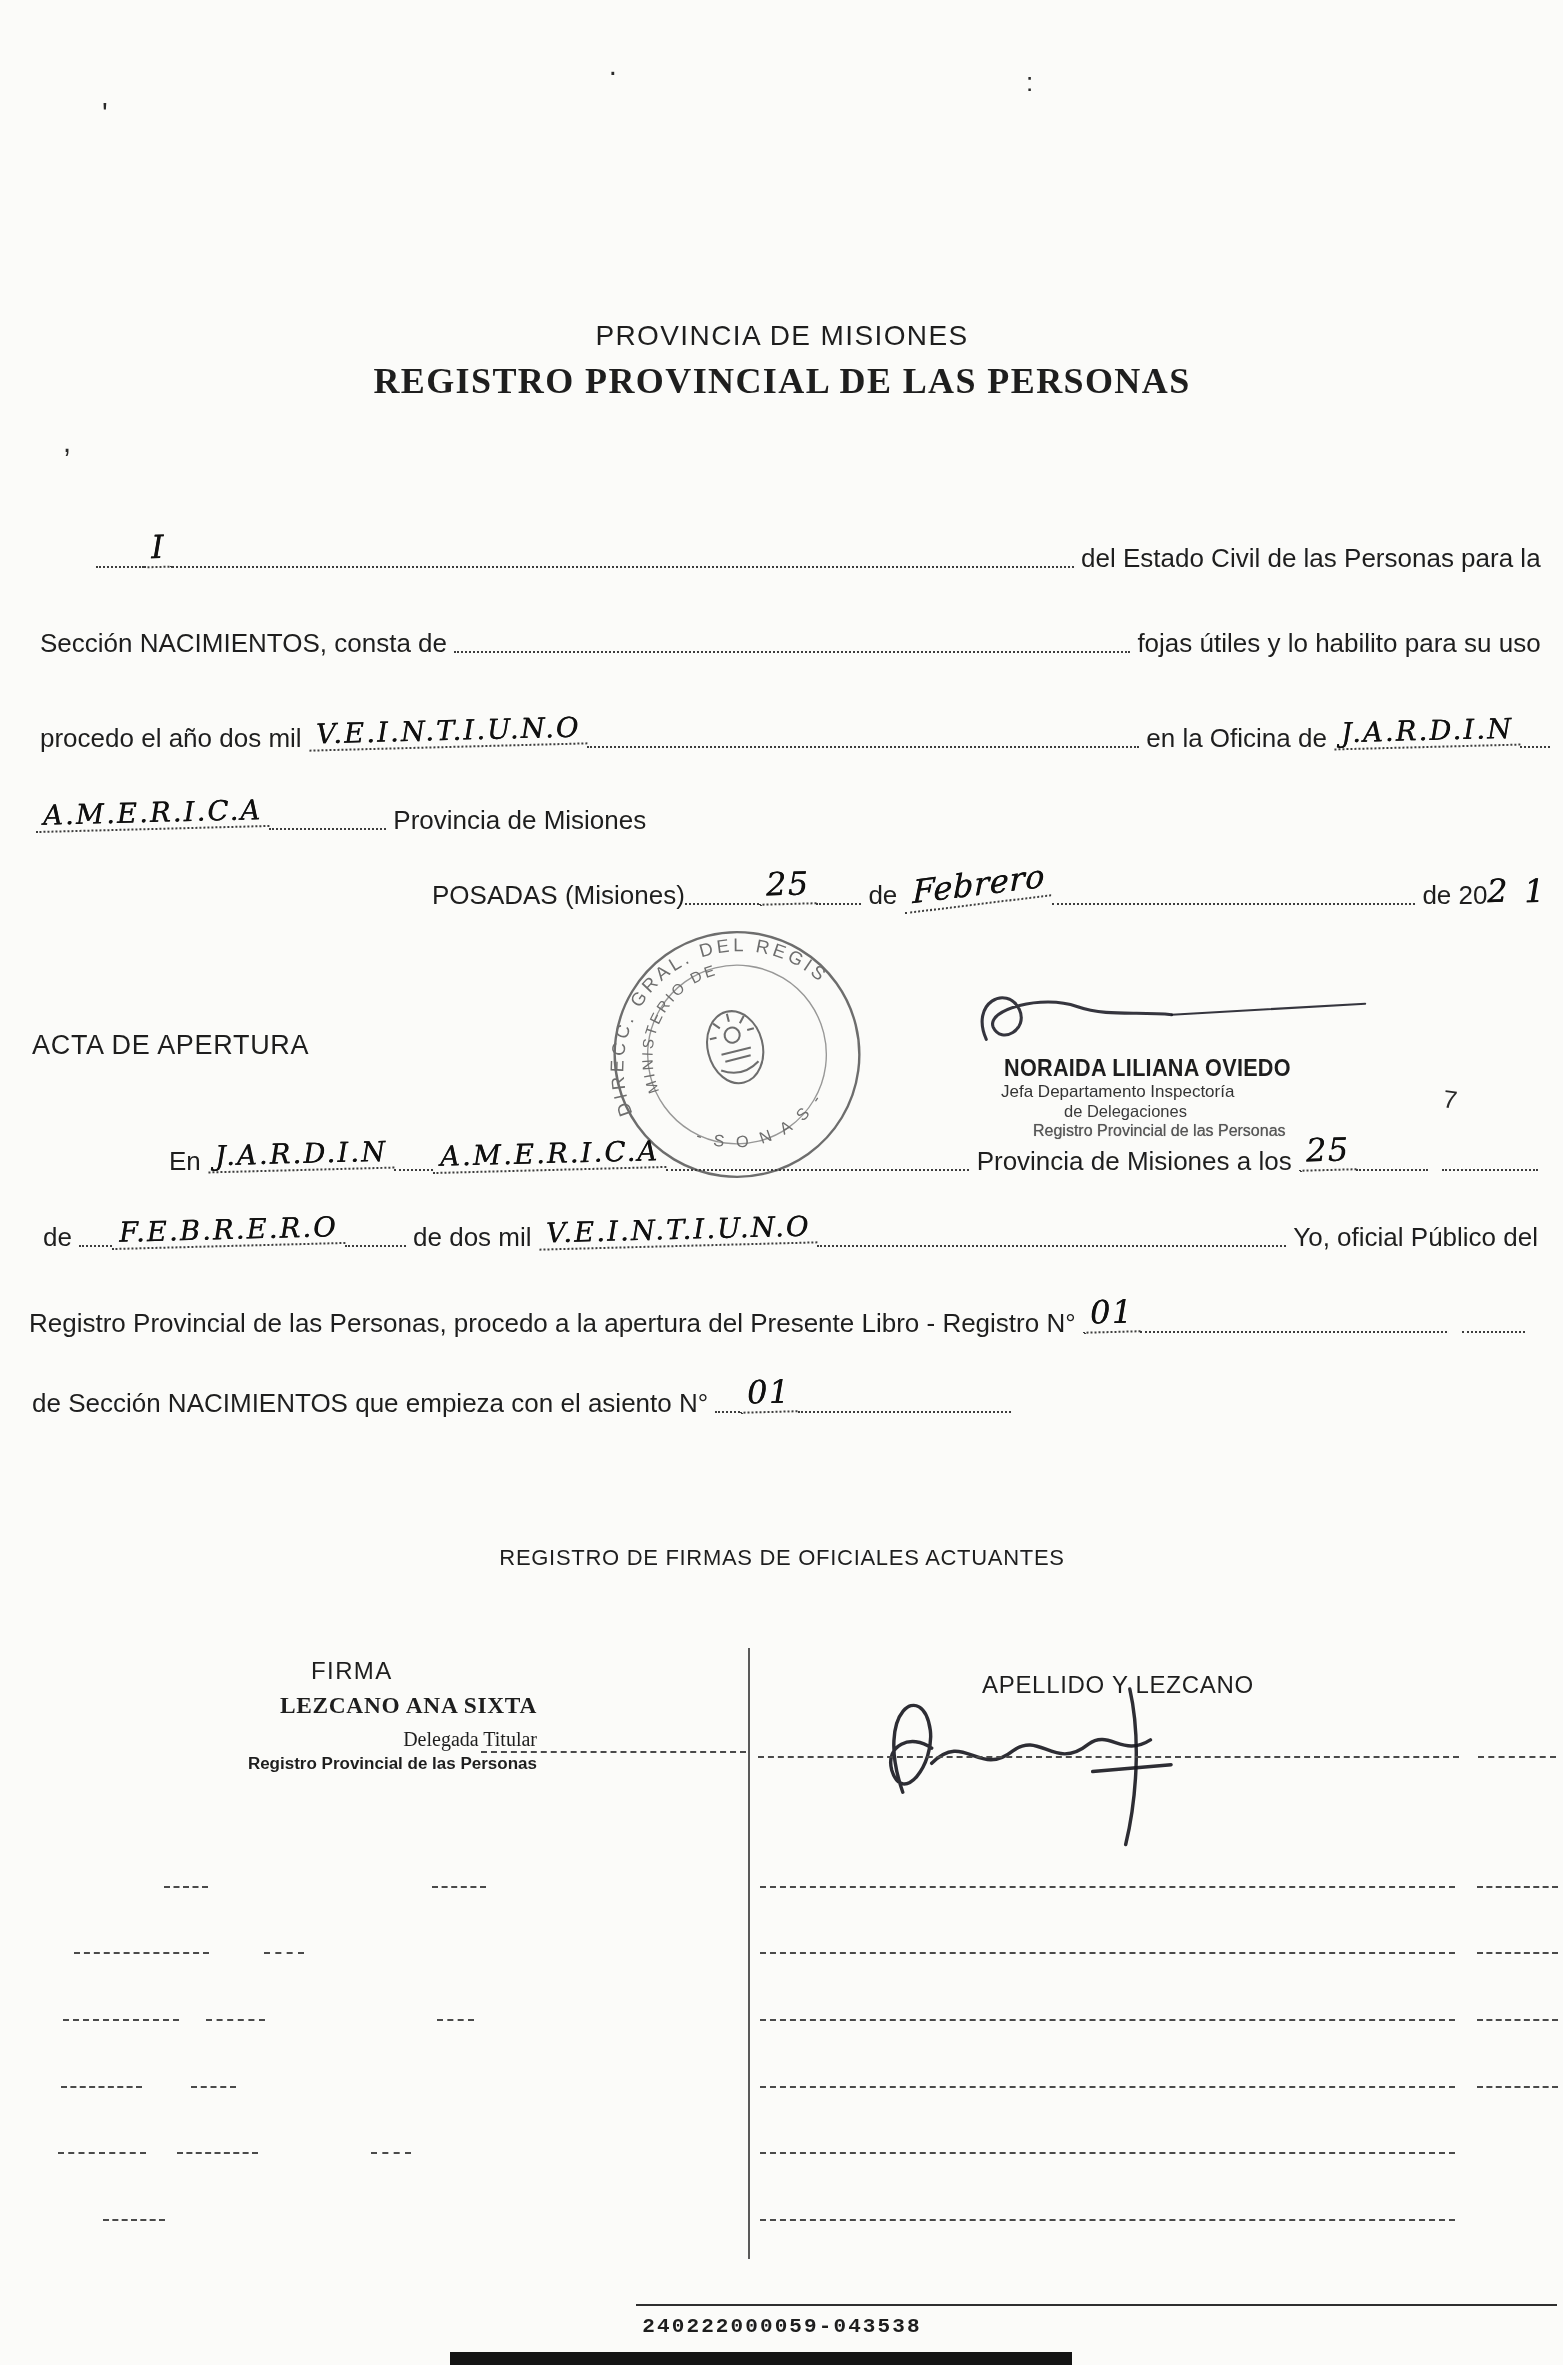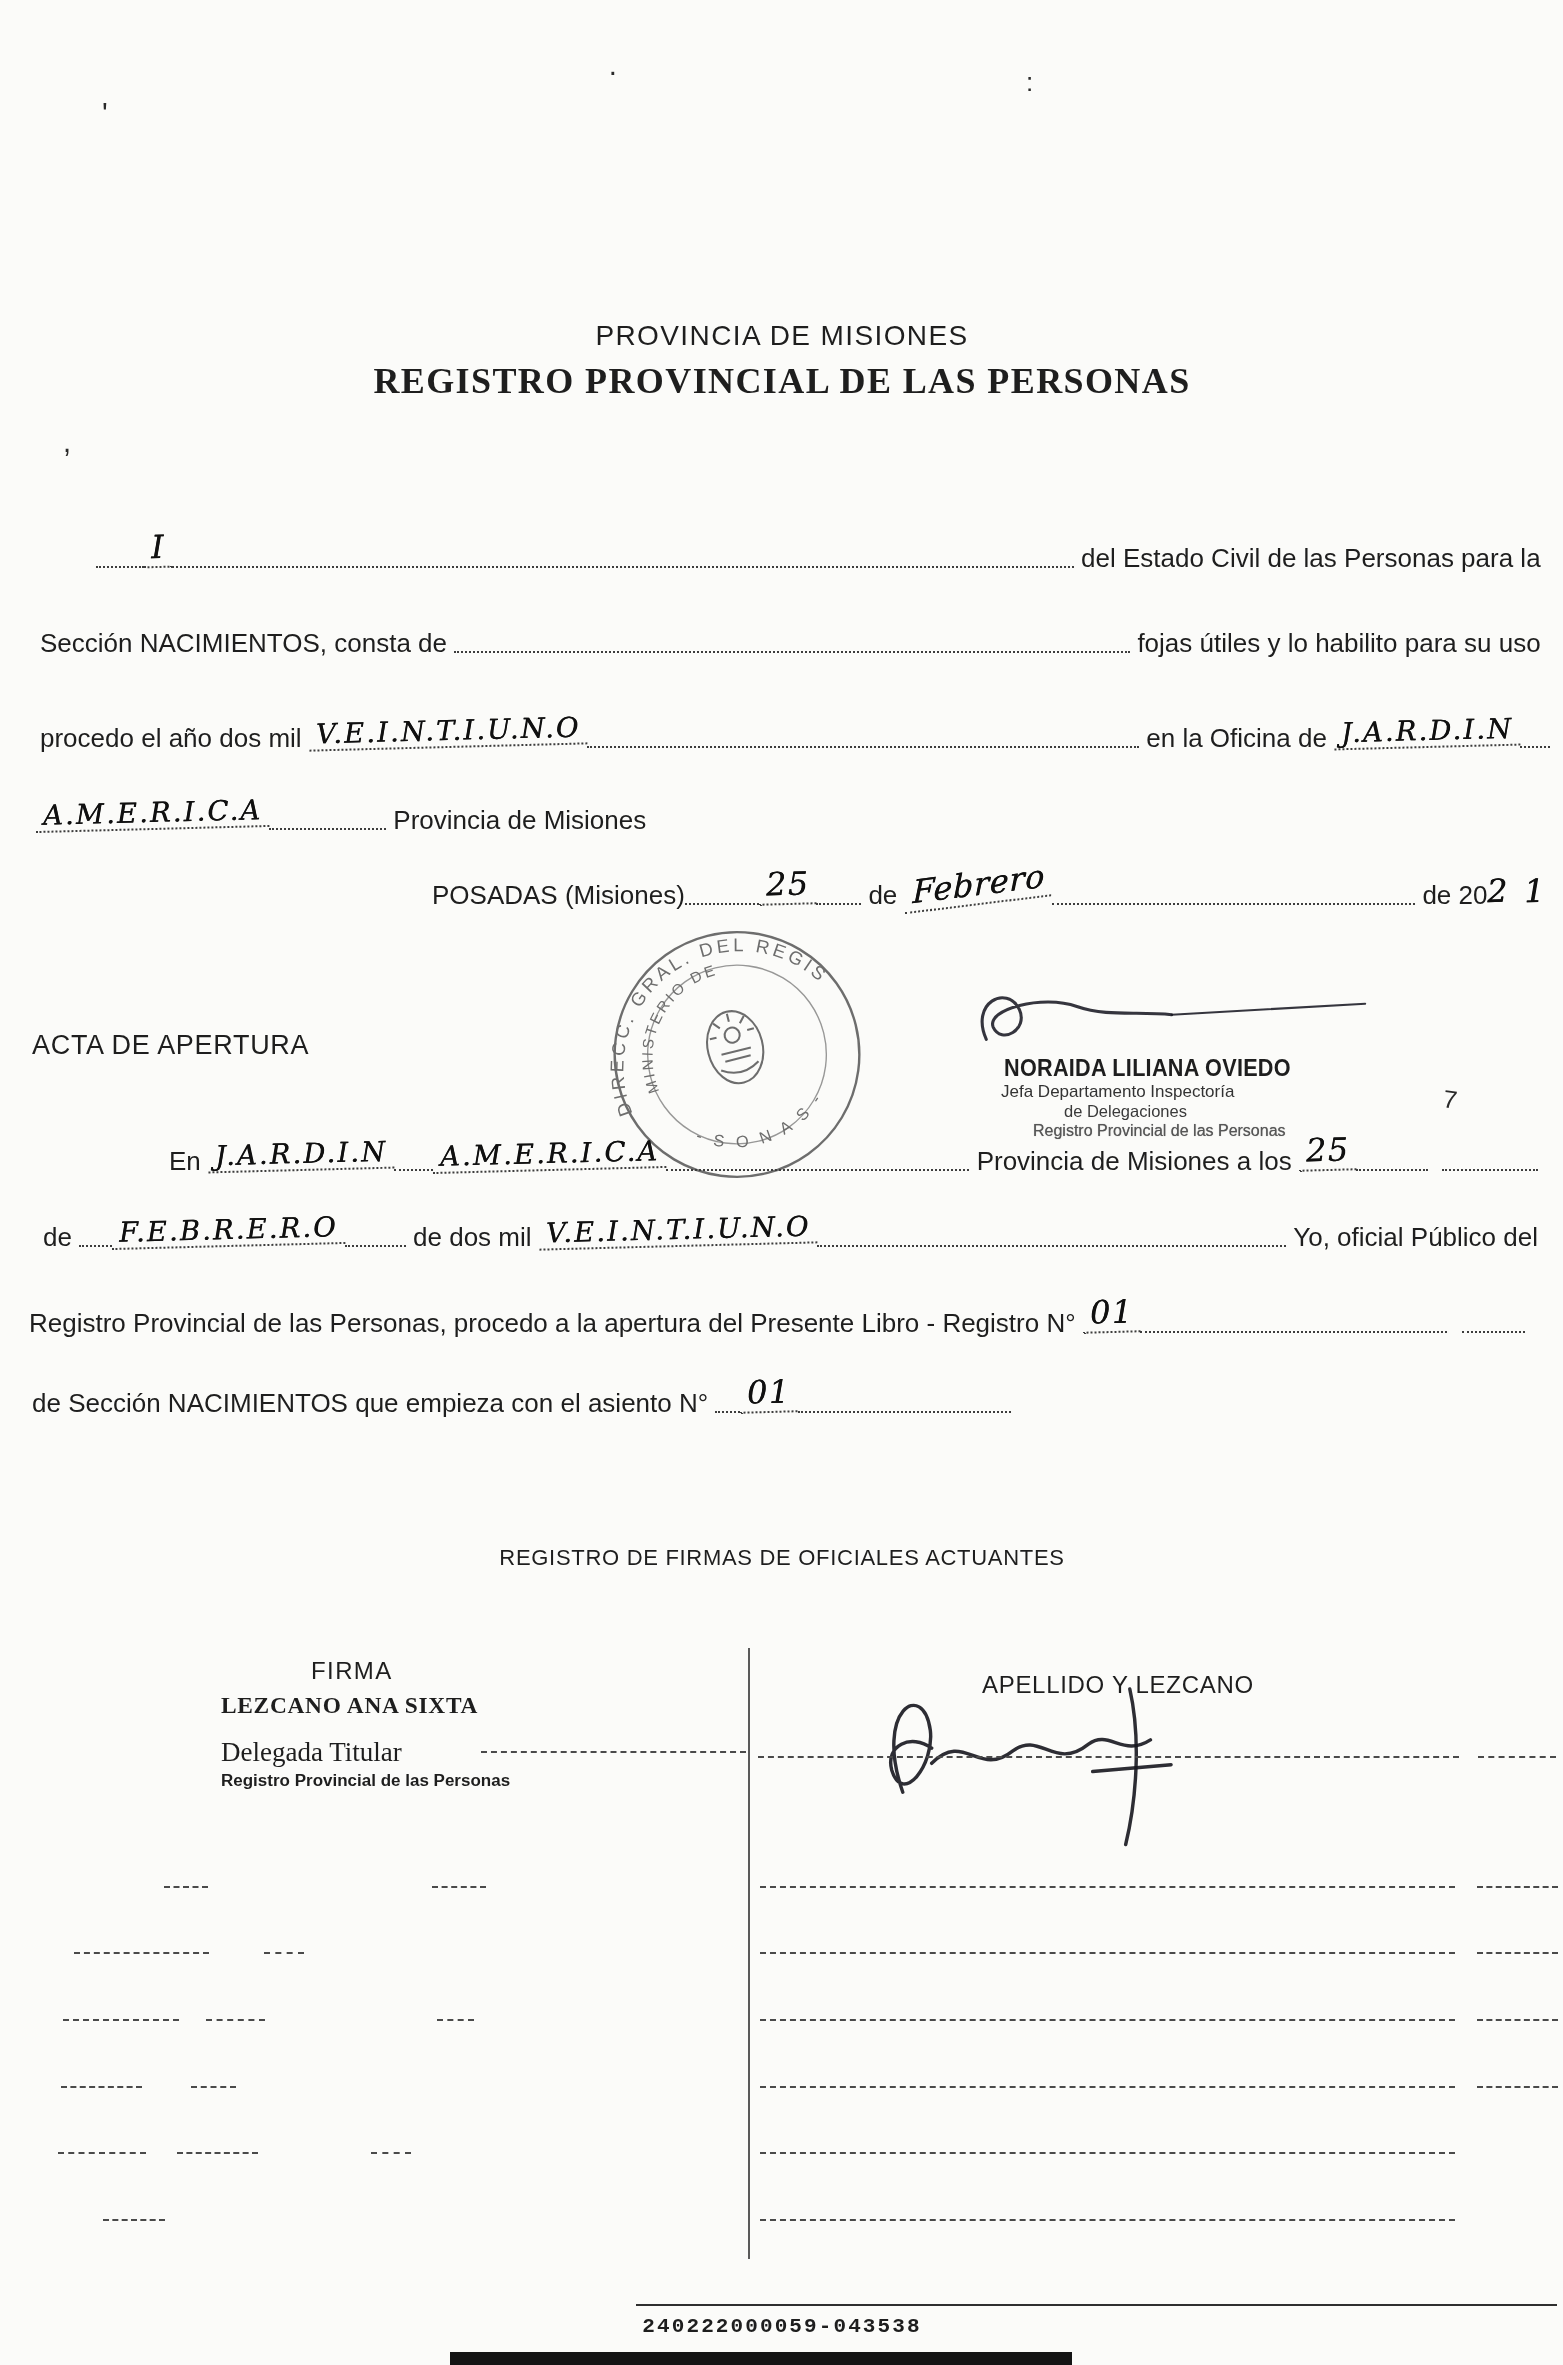--- a/index.html
+++ b/index.html
@@ -161,23 +161,23 @@
   <span class="dots" style="width:25px"></span>
   <span class="hand hand-num u-dots">01</span>
   <span class="dots" style="width:213px"></span>
 </div>
 
 <div class="abs center" style="top:1545px;font-size:22px;letter-spacing:0.7px">REGISTRO DE FIRMAS DE OFICIALES ACTUANTES</div>
 
 <div class="abs" style="top:1657px;left:311px;font-size:24px;letter-spacing:1.4px">FIRMA</div>
 <div class="abs" style="top:1671px;left:982px;font-size:24px;letter-spacing:0.7px">APELLIDO Y LEZCANO</div>
 
-<div class="abs" style="top:1692px;left:221px;width:316px;text-align:left">
+<div class="abs" style="top:1692px;left:221px;width:316px;text-align:right">
   <div class="serif" style="font-size:23.4px;font-weight:bold;letter-spacing:0.7px">LEZCANO ANA SIXTA</div>
-  <div class="serif" style="font-size:27px;margin-top:18px">Delegada Titular</div>
+  <div class="serif" style="font-size:20px;margin-top:9px">Delegada Titular</div>
   <div style="font-size:17px;font-weight:bold;margin-top:2.8px;transform:scaleY(0.95)">Registro Provincial de las Personas</div>
 </div>
 
 <svg class="abs" style="left:860px;top:1667px" width="358" height="194" viewBox="0 0 520 282">
   <g stroke="rgba(22,22,30,0.9)" fill="none" stroke-width="5" stroke-linecap="round">
     <path d="M 62,182 C 20,62 92,18 102,92 C 108,142 62,202 46,150 C 36,114 74,96 104,118"></path>
     <path d="M 104,140 C 152,92 172,162 222,122 C 262,92 282,152 332,112 C 362,90 382,132 422,106"></path>
     <path d="M 392,32 C 408,102 402,192 386,258"></path>
     <path d="M 338,152 L 452,142"></path>
   </g>

